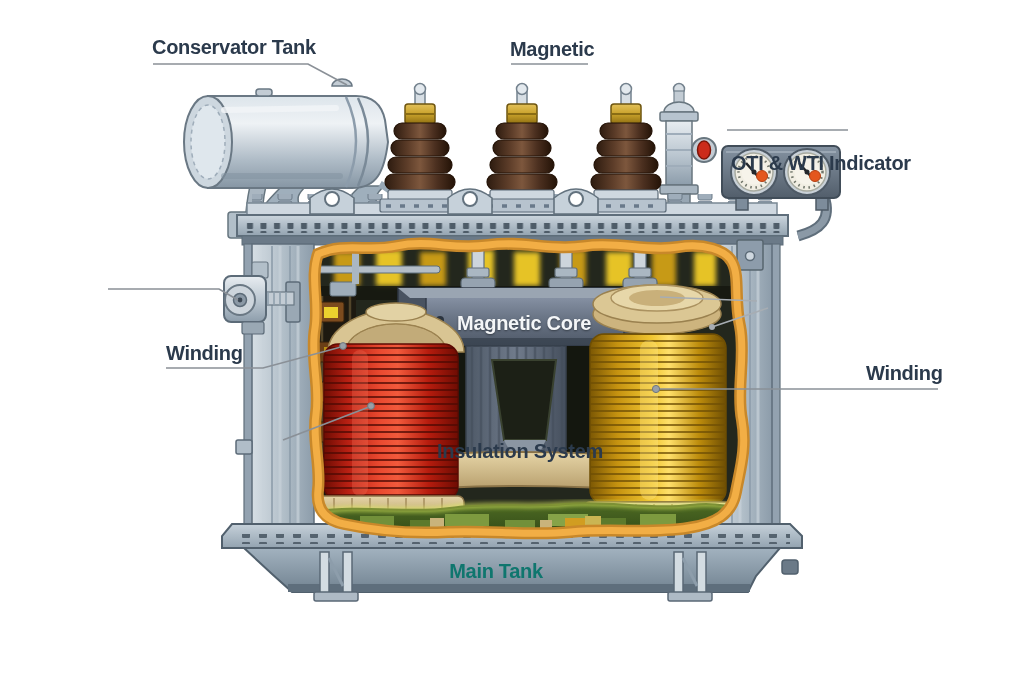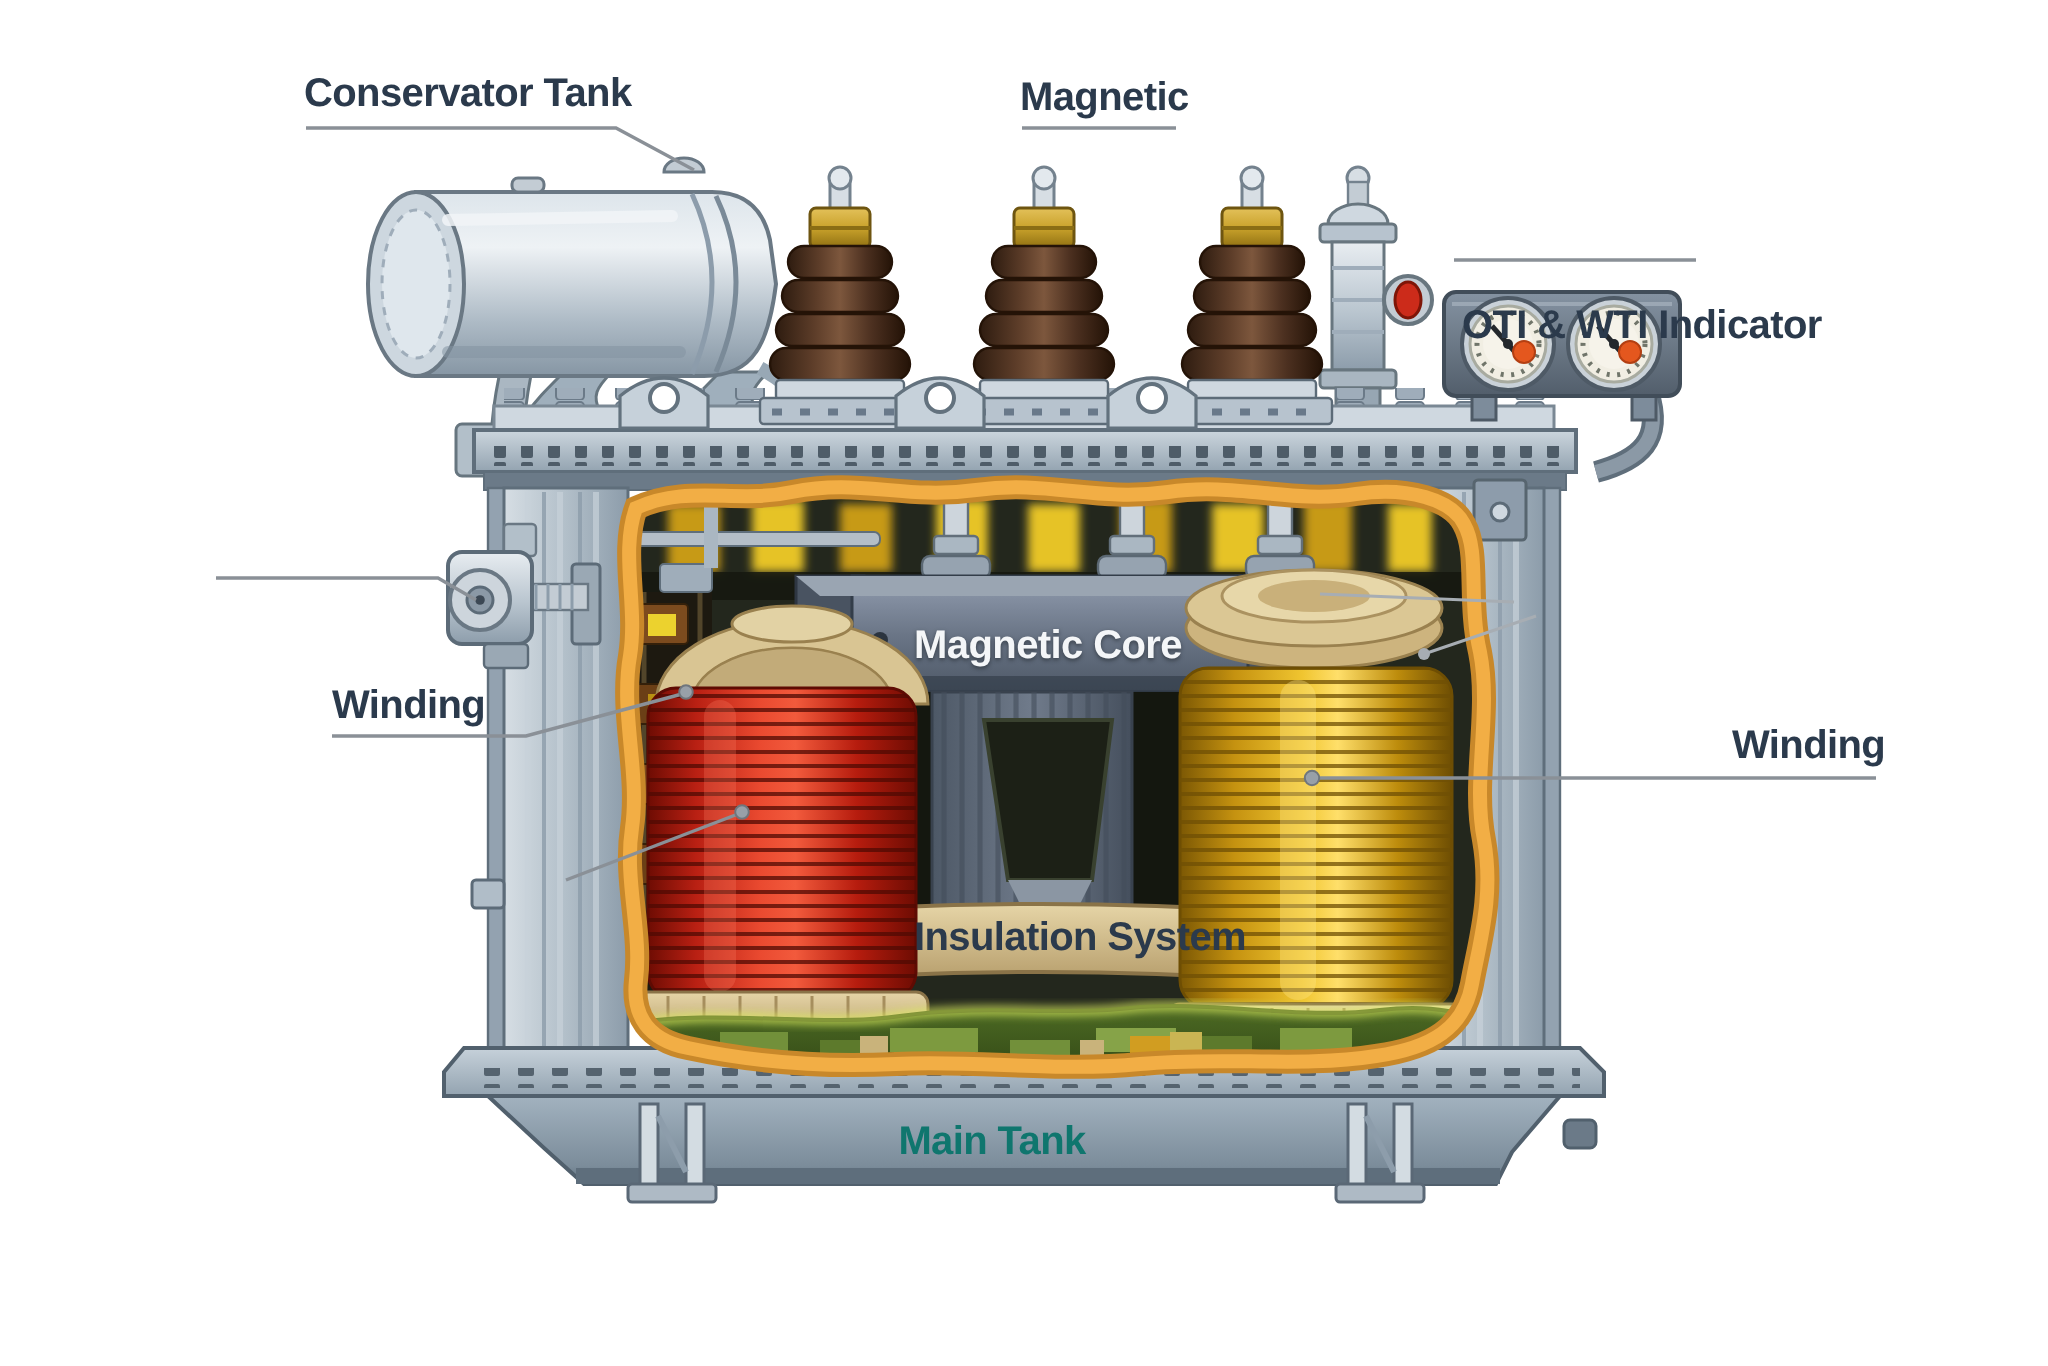--- a/index.html
+++ b/index.html
@@ -430,15 +430,15 @@
     <circle cx="656" cy="389" r="3.6"></circle>
   </g>
 </svg>
 
   <div class="lbl" style="left:152px;top:36px;">Conservator Tank</div>
   <div class="lbl" style="left:510px;top:38px;">Magnetic</div>
   <div class="lbl" style="left:731px;top:104px;margin-top:48px;">OTI &amp; WTI Indicator</div>
   <div class="lbl" style="left:166px;top:342px;">Winding</div>
   <div class="lbl" style="left:866px;top:362px;">Winding</div>
   <div class="lbl centered on-core" style="left:524px;top:312px;">Magnetic Core</div>
-  <div class="lbl centered on-band" style="left:520px;top:458px;margin-left:20px;">Insulation System</div>
+  <div class="lbl centered on-band" style="left:520px;top:440px;">Insulation System</div>
   <div class="lbl centered on-base" style="left:496px;top:560px;">Main Tank</div>
 </div>
 
 </body></html>

